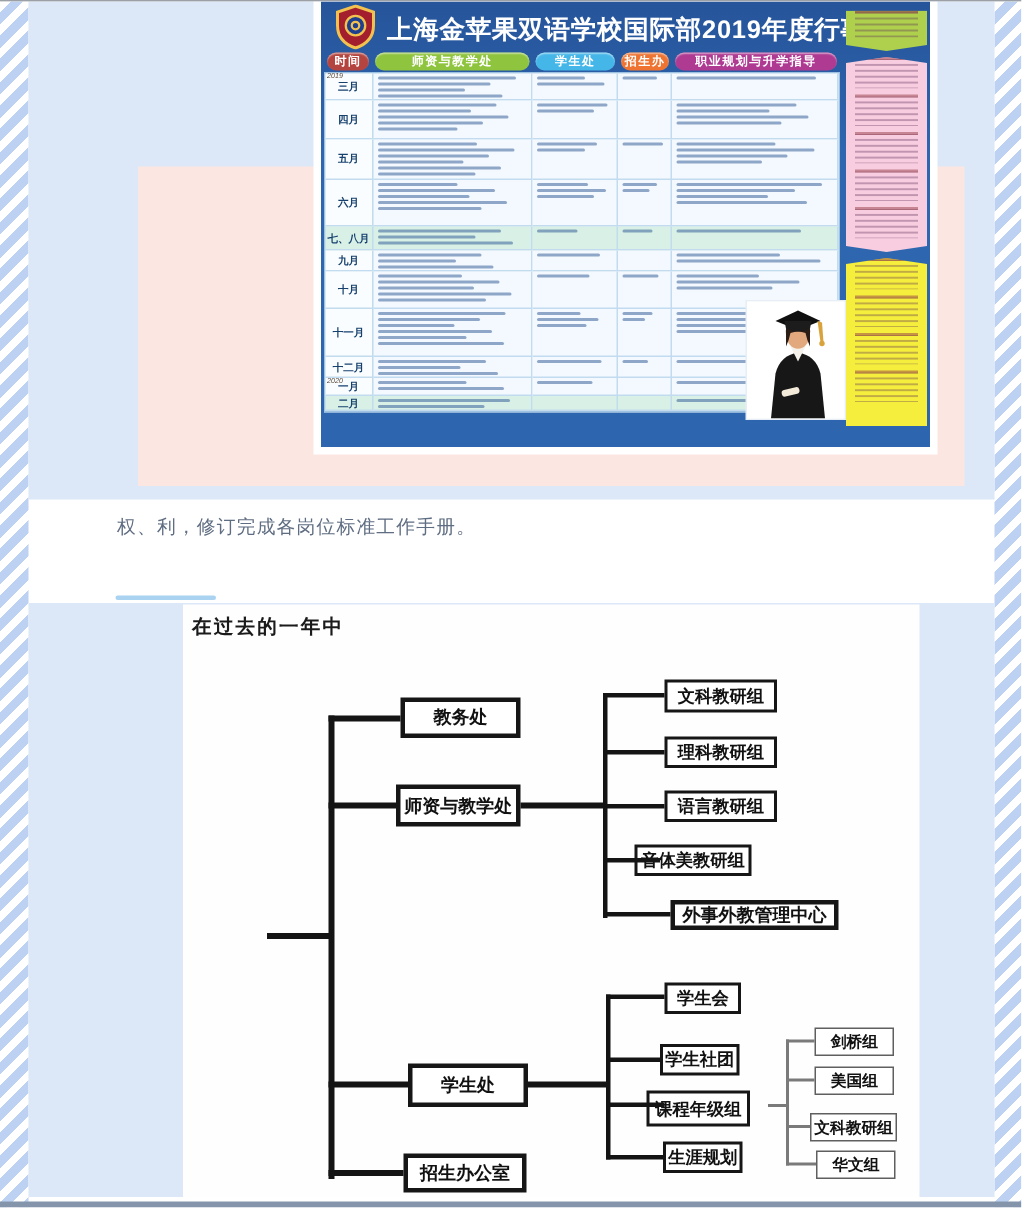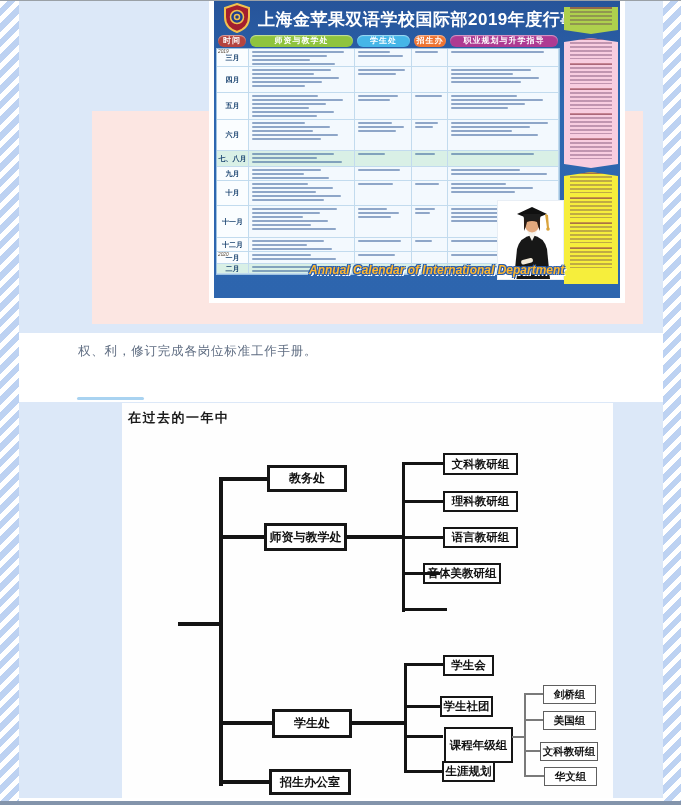--- a/index.html
+++ b/index.html
@@ -373,21 +373,20 @@
           <ellipse cx="34" cy="23" rx="7.5" ry="8.5" fill="#e3a97e"></ellipse>
           <path d="M26 22 Q25 12 34 11 Q43 12 42 22 L42 30 Q40 26 39 21 Q34 19 29 21 Q28 26 26 30 Z" fill="#2a1d16"></path>
           <path d="M19 13 L34 6 L49 13 L34 19 Z" fill="#101010"></path>
           <path d="M25 13 L43 13 L42 18 Q34 22 26 18 Z" fill="#1c1c1c"></path>
           <path d="M47 13 L50 14 L51 27 L49 27 Z" fill="#d9a33c"></path>
           <circle cx="50" cy="28" r="1.8" fill="#d9a33c"></circle>
           <rect x="23" y="58" width="12" height="4.5" rx="2" fill="#f3ead9" transform="rotate(-14 29 60)"></rect>
         </svg>
       </div>
 
-      <div class="annual">Annual Calendar of International Department</div>
     </div>
   </div>
 
   <div class="para">
     <div>权、利，修订完成各岗位标准工作手册。</div>
   </div>
 
   <div class="divider"></div>
 
   <div class="bottom-panel"></div>
@@ -398,24 +397,25 @@
 
     <div class="ob b3" style="left:145px;top:62px;width:80px;height:27px;">教务处</div>
     <div class="ob b3" style="left:142px;top:120px;width:83px;height:28px;">师资与教学处</div>
     <div class="ob b3" style="left:150px;top:306px;width:80px;height:29px;">学生处</div>
     <div class="ob b3" style="left:147px;top:366px;width:82px;height:26px;">招生办公室</div>
 
     <div class="ob" style="left:321px;top:50px;width:75px;height:22px;">文科教研组</div>
     <div class="ob" style="left:321px;top:88px;width:75px;height:21px;">理科教研组</div>
     <div class="ob" style="left:321px;top:124px;width:75px;height:21px;">语言教研组</div>
     <div class="ob" style="left:301px;top:160px;width:78px;height:21px;">音体美教研组</div>
+    <div class="ob b3" style="left:325px;top:197px;width:112px;height:20px;">外事外教管理中心</div>
 
     <div class="ob" style="left:321px;top:252px;width:51px;height:21px;">学生会</div>
     <div class="ob" style="left:318px;top:293px;width:53px;height:21px;">学生社团</div>
-    <div class="ob" style="left:322px;top:324px;width:69px;height:36px;">课程年级组</div>
+    <div class="ob" style="left:309px;top:324px;width:69px;height:24px;">课程年级组</div>
     <div class="ob" style="left:320px;top:358px;width:53px;height:21px;">生涯规划</div>
 
     <div class="ob thin" style="left:421px;top:282px;width:53px;height:19px;">剑桥组</div>
     <div class="ob thin" style="left:421px;top:308px;width:53px;height:19px;">美国组</div>
     <div class="ob thin" style="left:418px;top:339px;width:58px;height:19px;">文科教研组</div>
     <div class="ob thin" style="left:422px;top:364px;width:53px;height:19px;">华文组</div>
   <div class="ln" style="left: 56px; top: 219px; width: 44px; height: 4px;"></div>
       <div class="ln" style="left: 97px; top: 74px; width: 4px; height: 309px;"></div>
       <div class="ln" style="left: 97px; top: 74px; width: 48px; height: 4px;"></div>
       <div class="ln" style="left: 97px; top: 132px; width: 45px; height: 4px;"></div>

